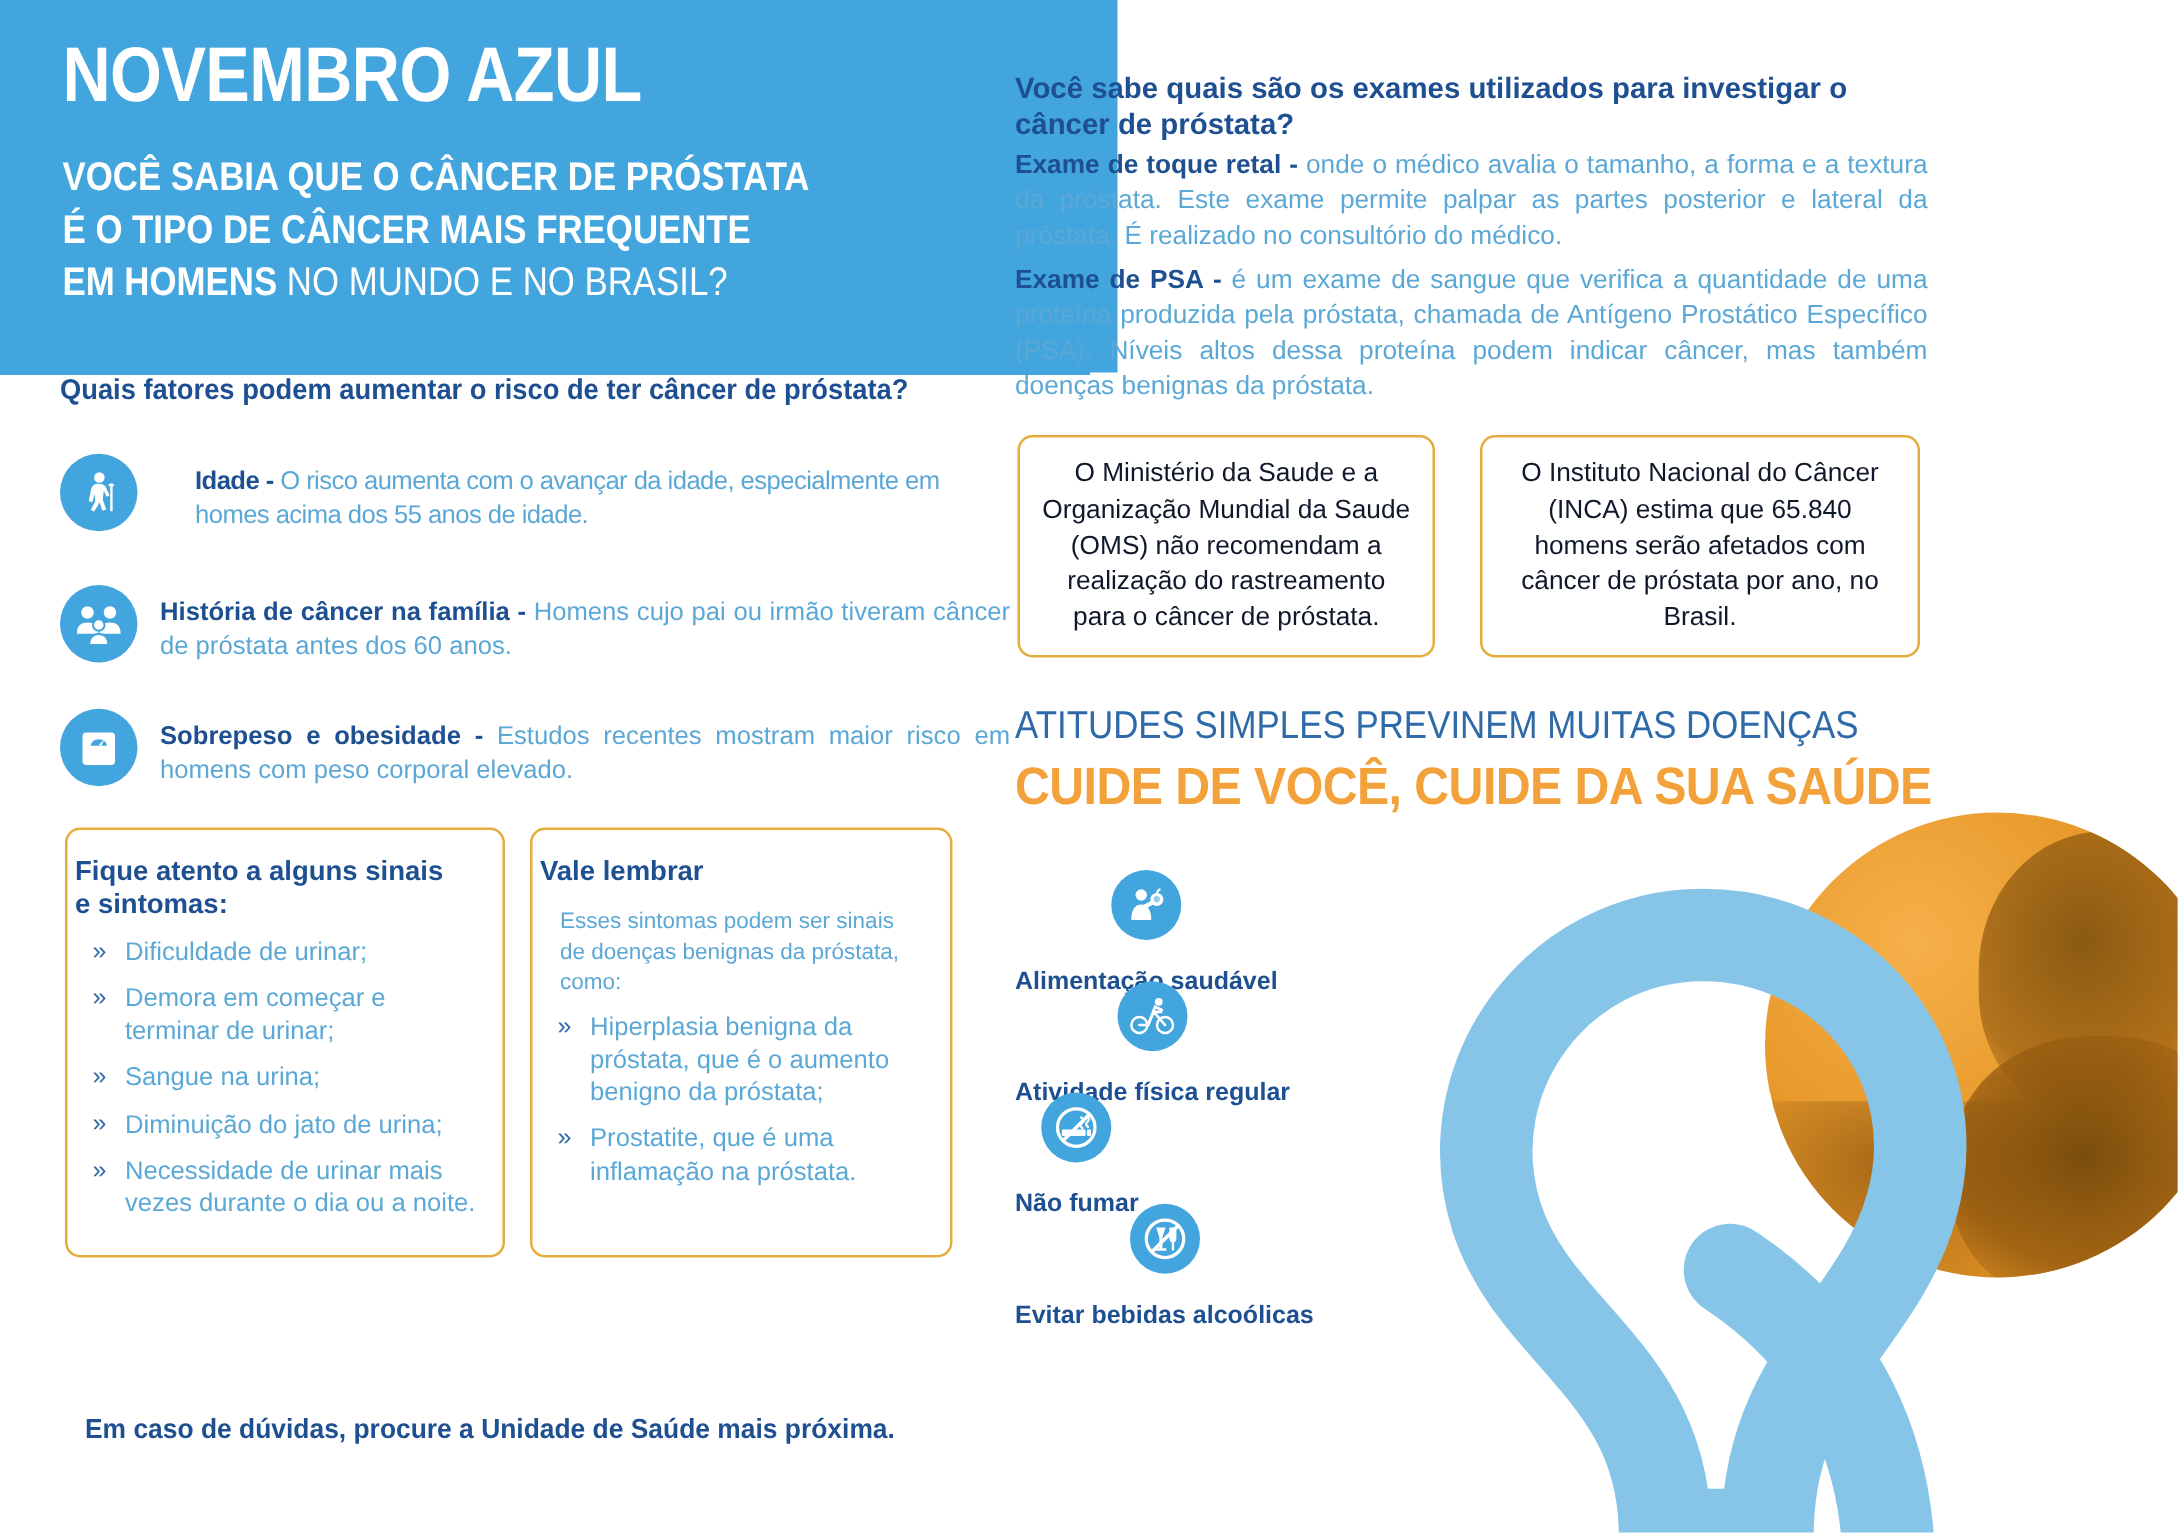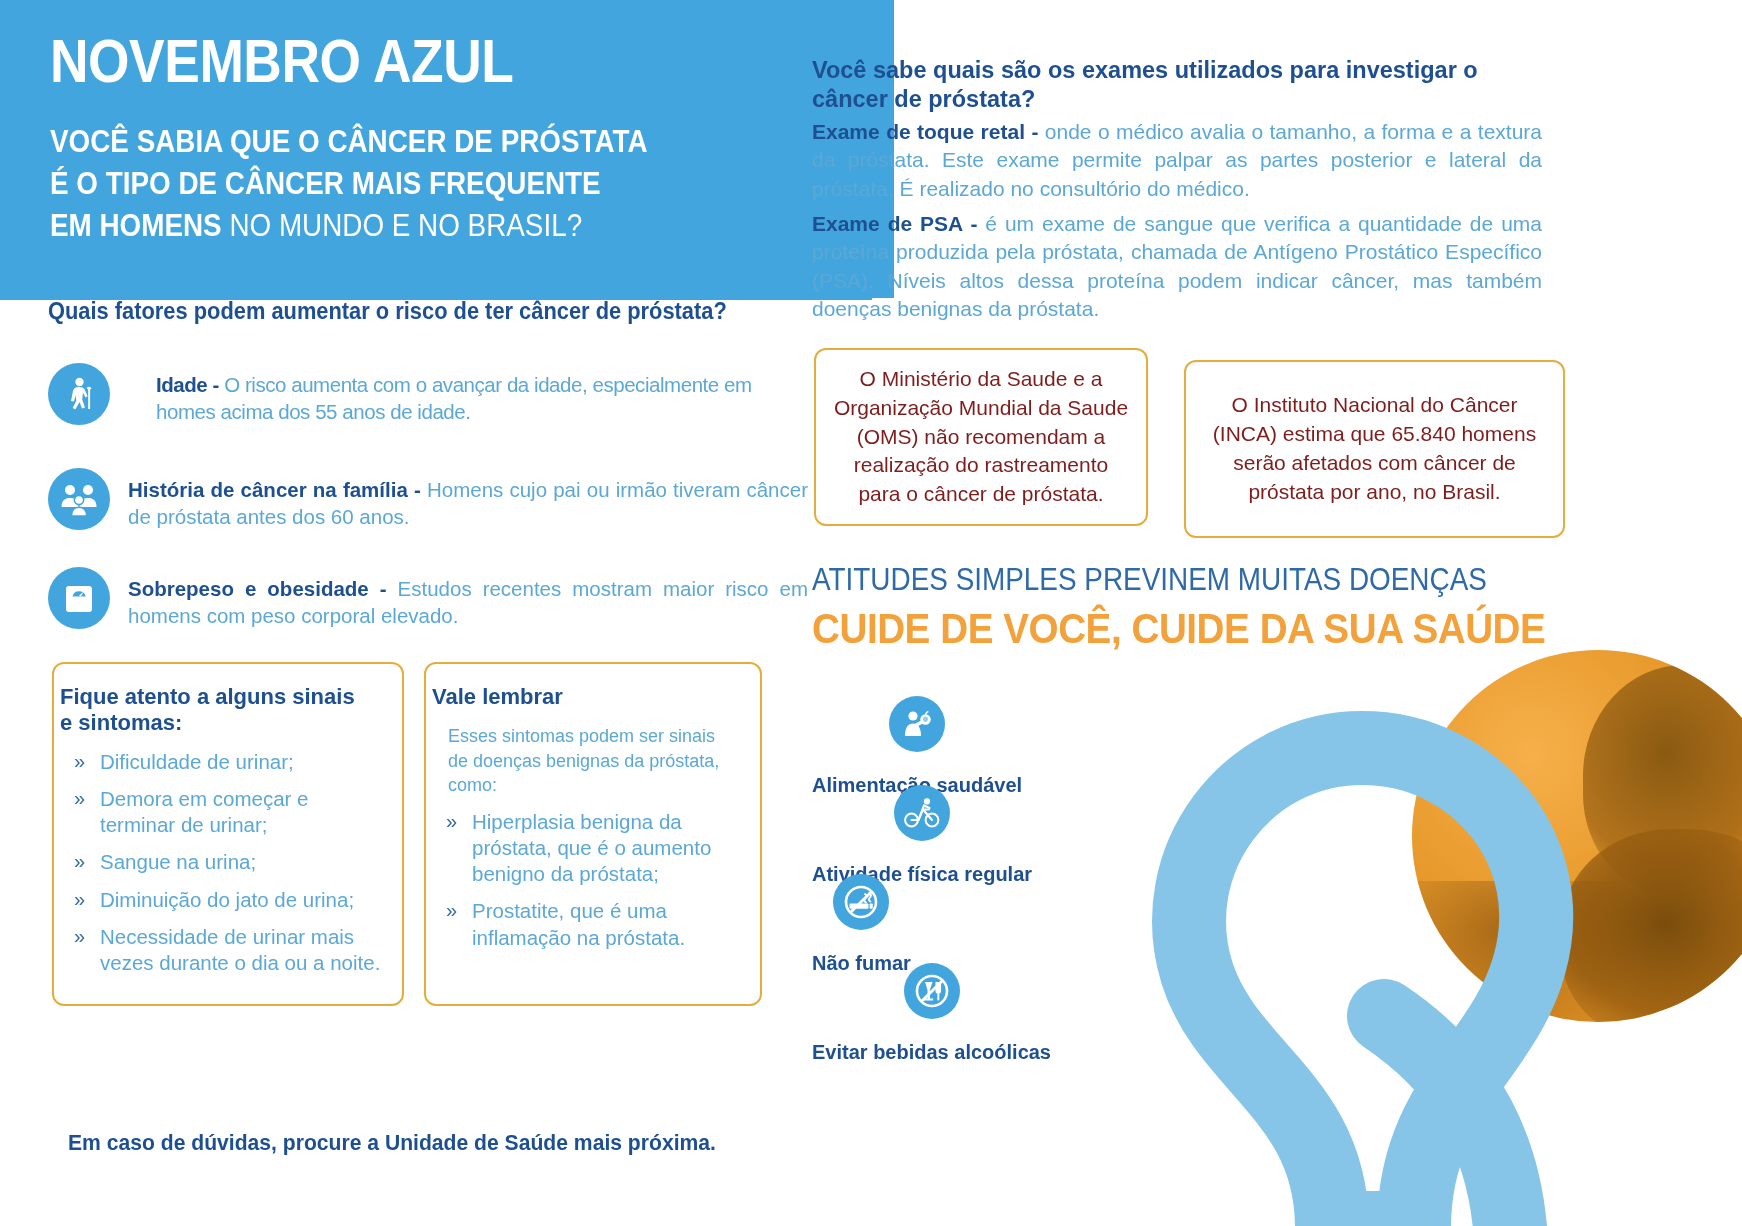--- a/index.html
+++ b/index.html
@@ -97,24 +97,24 @@
     position:absolute;left:-60px;width:730px;
     font-size:21px;color:#5ba8d6;line-height:1.35;text-align:justify;
   }
   .r-para b{color:#1d4f91;font-weight:700;}
   .r-para.p1{top:118px;}
   .r-para.p2{top:210px;}
 
   .ibox{
     position:absolute;border:2.5px solid #e3ae3e;border-radius:12px;background:#fff;
     display:flex;align-items:center;justify-content:center;text-align:center;
-    font-size:21px;color:#7f1d1d;line-height:1.38;padding:10px 14px;box-sizing:border-box;
+    font-size:21px;color:#0f172a;line-height:1.38;padding:10px 14px;box-sizing:border-box;
   }
   .ibox.b1{left:-58px;top:348px;width:334px;height:178px;}
-  .ibox.b2{left:312px;top:348px;width:381px;height:178px;margin-top:12px;}
+  .ibox.b2{left:312px;top:348px;width:352px;height:178px;}
 
   .kicker{
     position:absolute;left:-60px;top:562px;width:760px;
     font-size:31px;color:#2f6aa8;font-weight:400;
     transform:scaleX(0.9);transform-origin:left top;white-space:nowrap;
   }
   .bigline{
     position:absolute;left:-60px;top:605px;width:800px;
     font-size:42px;color:#f2a13b;font-weight:700;letter-spacing:-0.5px;
     transform:scaleX(0.92);transform-origin:left top;white-space:nowrap;

